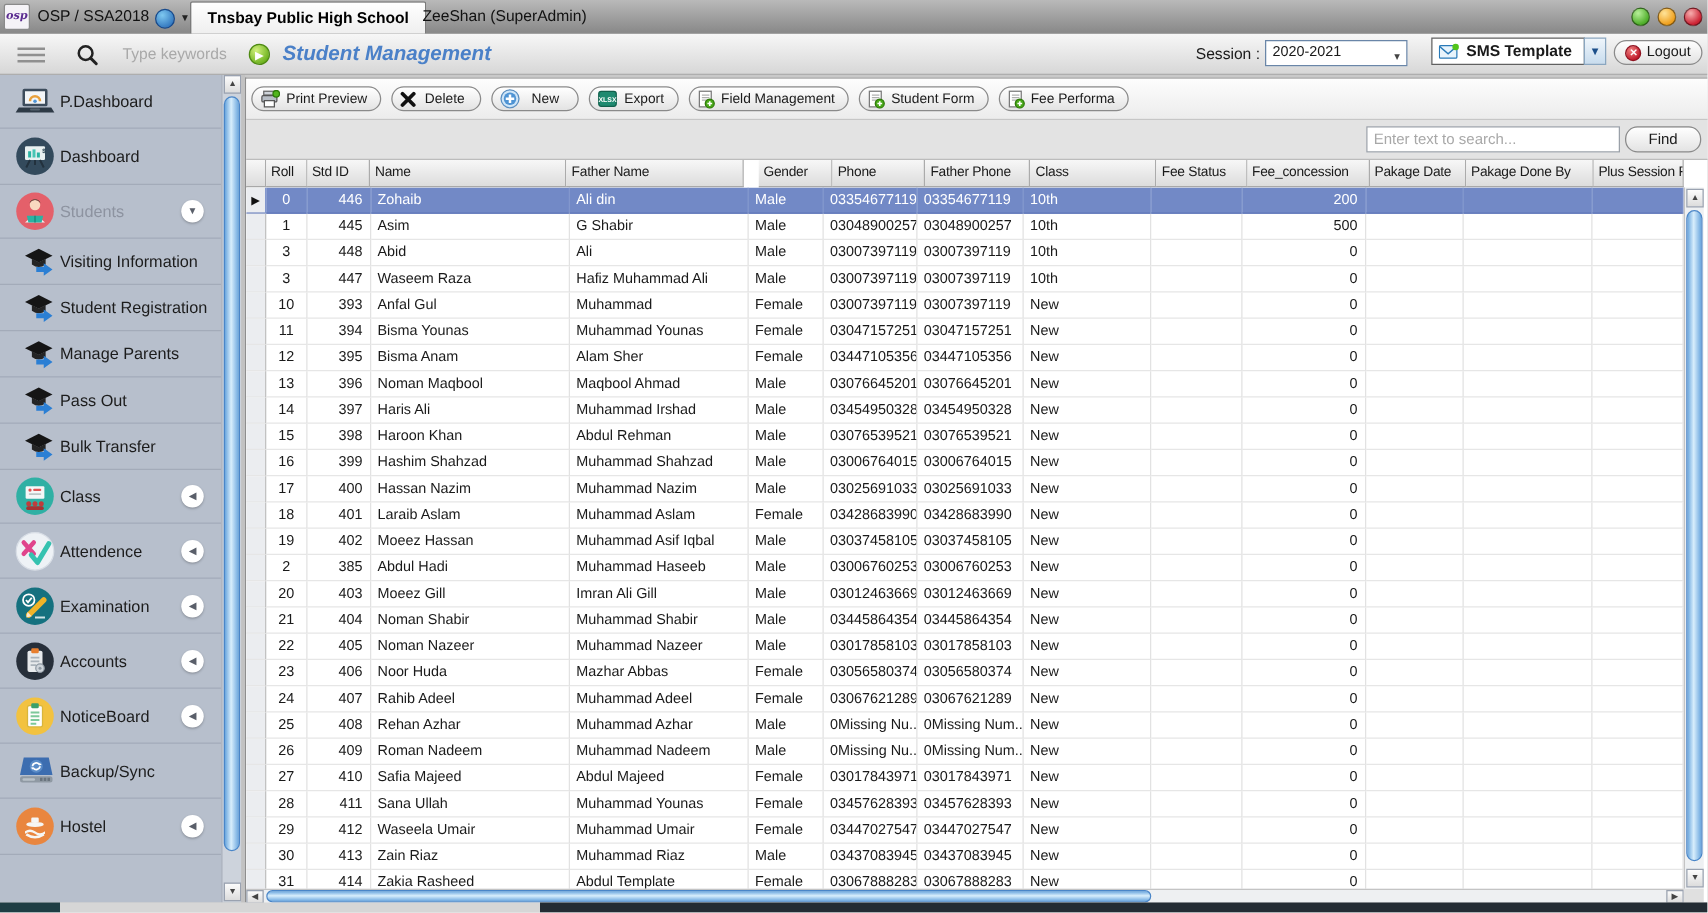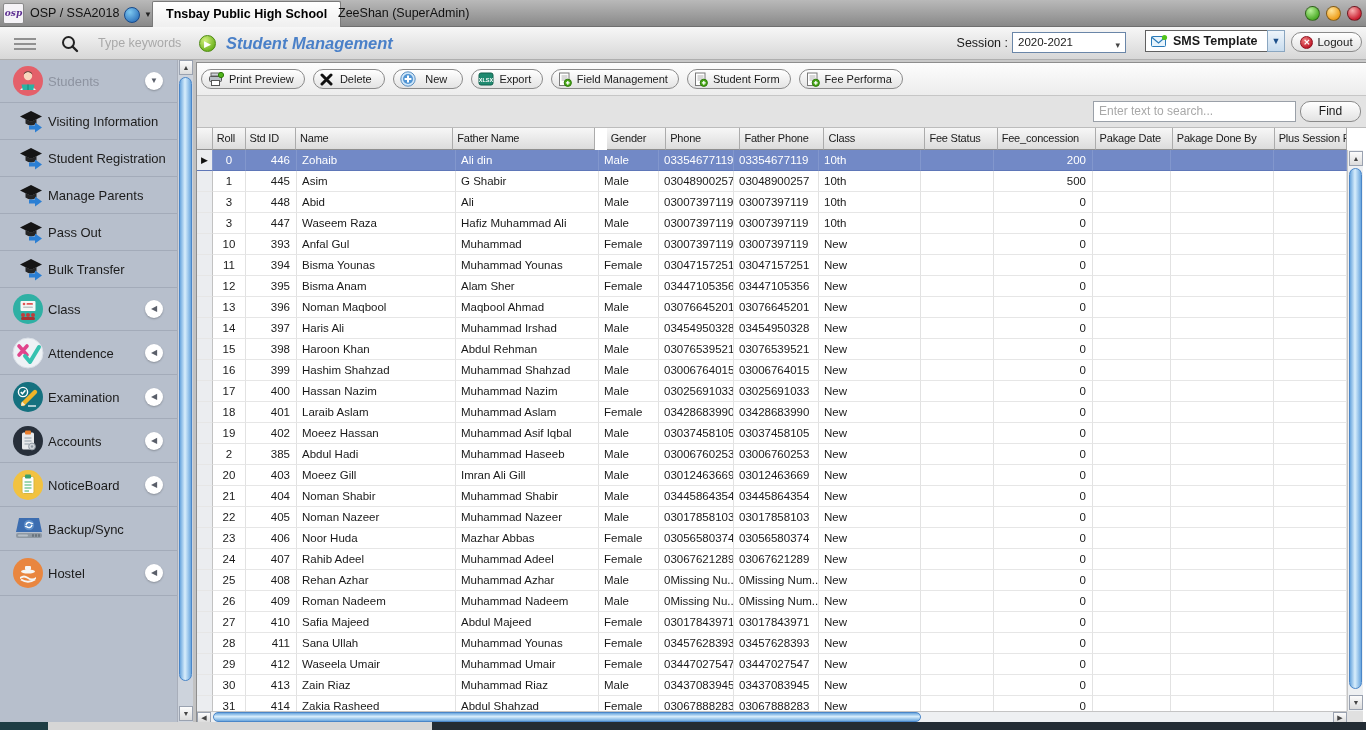--- a/index.html
+++ b/index.html
@@ -163,20 +163,47 @@
   </div>
   <div class="sms-dd">▼</div>
   <div class="logout-btn">
     <span class="logout-ico">✕</span>
     <span>Logout</span>
   </div>
 </div>
 
 <div class="sidebar">
   <div class="side-items" id="side-items">
+      <div class="side-item" style="height: 43px;">
+        <span class="ic">
+          <svg width="32" height="30" viewBox="0 0 32 30">
+            <rect x="6" y="5" width="20" height="14" rx="1.5" fill="#3d4c5c"></rect>
+            <rect x="8" y="7" width="16" height="10" fill="#f2f5f8"></rect>
+            <path d="M12 15 a4 4 0 0 1 8 0" fill="none" stroke="#e8a03c" stroke-width="2"></path>
+            <circle cx="16" cy="15" r="1.4" fill="#4f94d4"></circle>
+            <path d="M3 20 h26 l2.5 4 h-31 z" fill="#2e3a46"></path>
+            <rect x="12" y="20.8" width="8" height="1.6" rx="0.8" fill="#55626e"></rect>
+          </svg>
+        </span>
+        <span class="lbl">P.Dashboard</span>
+      </div>
+      <div class="side-item" style="height: 45px;">
+        <span class="ic">
+          <svg width="32" height="32" viewBox="0 0 32 32">
+            <circle cx="16" cy="16" r="15" fill="#334a5c"></circle>
+            <rect x="8" y="8" width="16" height="11" rx="1" fill="#e9f1f1"></rect>
+            <rect x="10.5" y="12" width="2.4" height="5" fill="#2bb3a3"></rect>
+            <rect x="14" y="10.5" width="2.4" height="6.5" fill="#48c5b5"></rect>
+            <rect x="17.5" y="13" width="2.4" height="4" fill="#2bb3a3"></rect>
+            <text x="21.8" y="13" font-size="5" fill="#27414f" font-family="sans-serif" font-weight="bold">$</text>
+            <path d="M12 19 L9 25 M20 19 L23 25 M16 19 V23" stroke="#22313d" stroke-width="1.6"></path>
+          </svg>
+        </span>
+        <span class="lbl">Dashboard</span>
+      </div>
       <div class="side-item muted" style="height: 43px;">
         <span class="ic">
           <svg width="32" height="32" viewBox="0 0 32 32">
             <circle cx="16" cy="16" r="15" fill="#e4606a"></circle>
             <circle cx="16" cy="11" r="4.2" fill="#f8d8c0"></circle>
             <path d="M11.5 9.5 a4.8 4.8 0 0 1 9 0 q-2 -2.6 -4.5 -2.6 t-4.5 2.6" fill="#513c33"></path>
             <path d="M8 25 q8 -9 16 0 z" fill="#f2f2f2"></path>
             <path d="M9.5 19.5 h13 l-1.2 5.5 h-10.6 z" fill="#2bb3a3"></path>
             <line x1="16" y1="19.5" x2="16" y2="25" stroke="#1d8a7c" stroke-width="1.2"></line>
           </svg>
@@ -862,21 +889,21 @@
         <div class="c r" style="width: 99px;">0</div>
         <div class="c" style="width: 78px;"></div>
         <div class="c" style="width: 103px;"></div>
         <div class="c" style="width: 73px;"></div>
       </div>
       <div class="grow">
         <div class="c gut" style="width: 16px;"></div>
         <div class="c ctr" style="width: 33px;">31</div>
         <div class="c r" style="width: 51px;">414</div>
         <div class="c" style="width: 159px;">Zakia Rasheed</div>
-        <div class="c" style="width: 143px;">Abdul Shahzad</div>
+        <div class="c" style="width: 143px;">Abdul Template</div>
         <div class="c" style="width: 60px;">Female</div>
         <div class="c" style="width: 75px;">03067888283</div>
         <div class="c" style="width: 85px;">03067888283</div>
         <div class="c" style="width: 102px;">New</div>
         <div class="c" style="width: 73px;"></div>
         <div class="c r" style="width: 99px;">0</div>
         <div class="c" style="width: 78px;"></div>
         <div class="c" style="width: 103px;"></div>
         <div class="c" style="width: 73px;"></div>
       </div>

